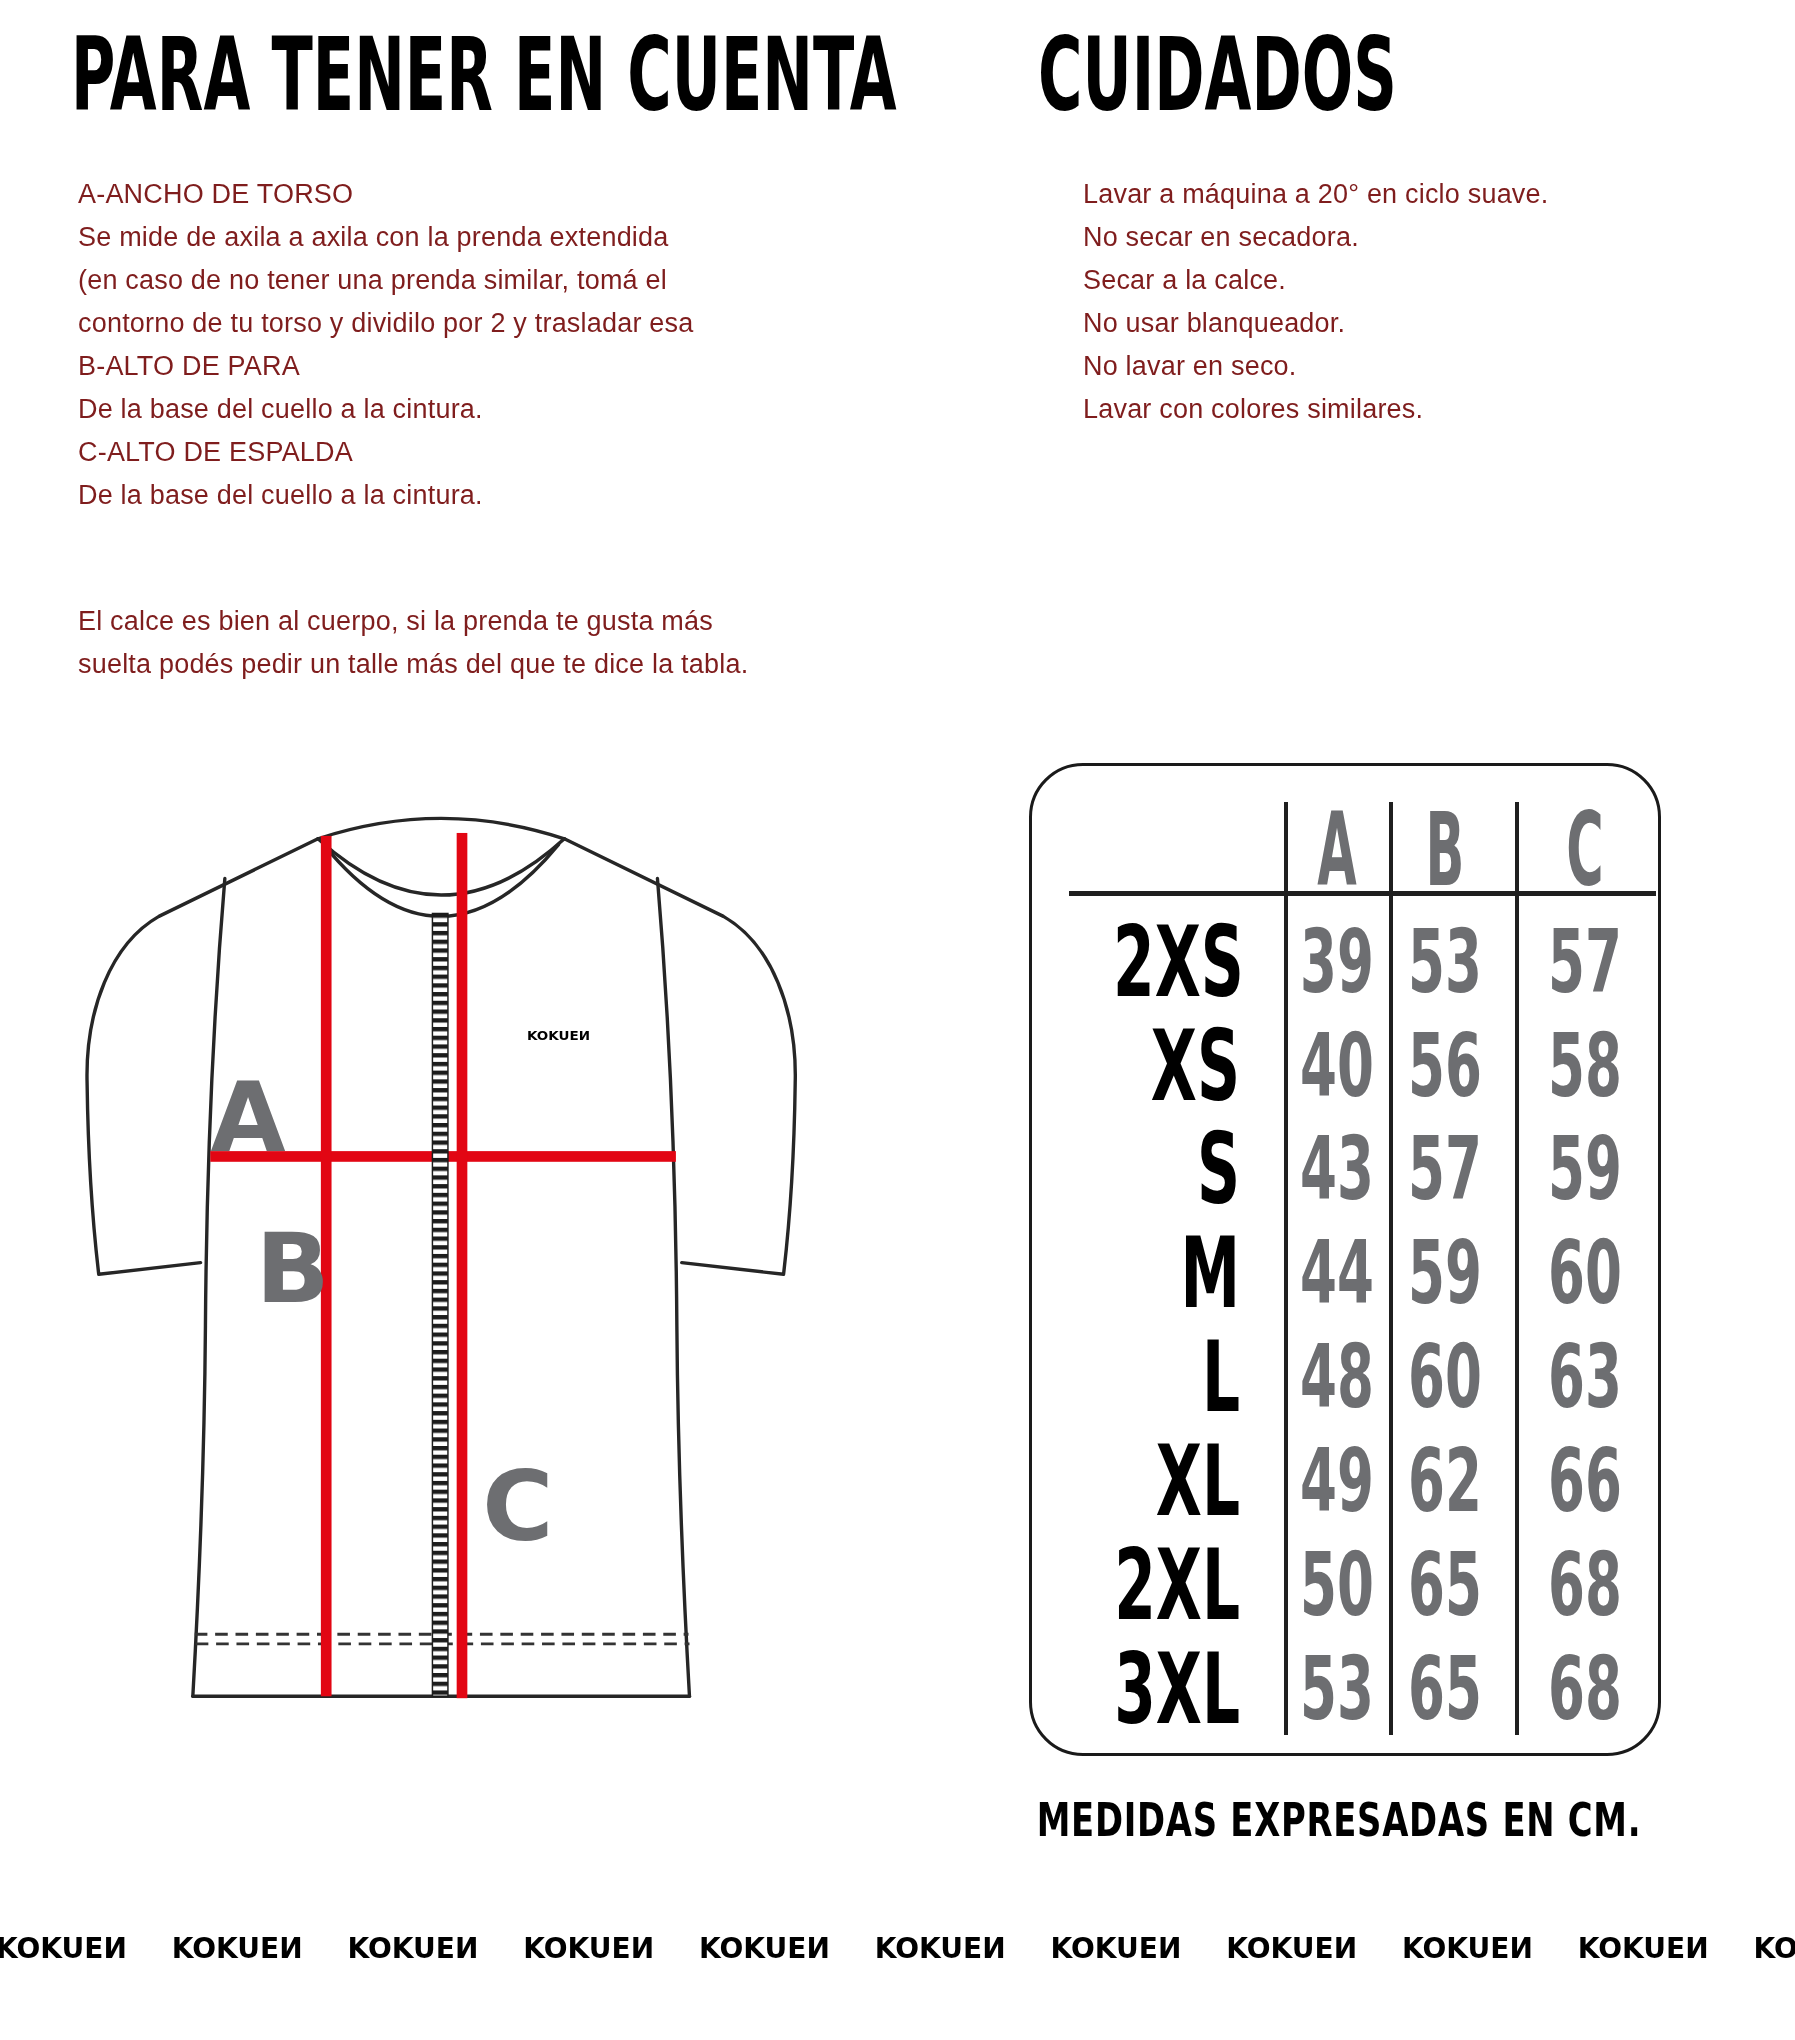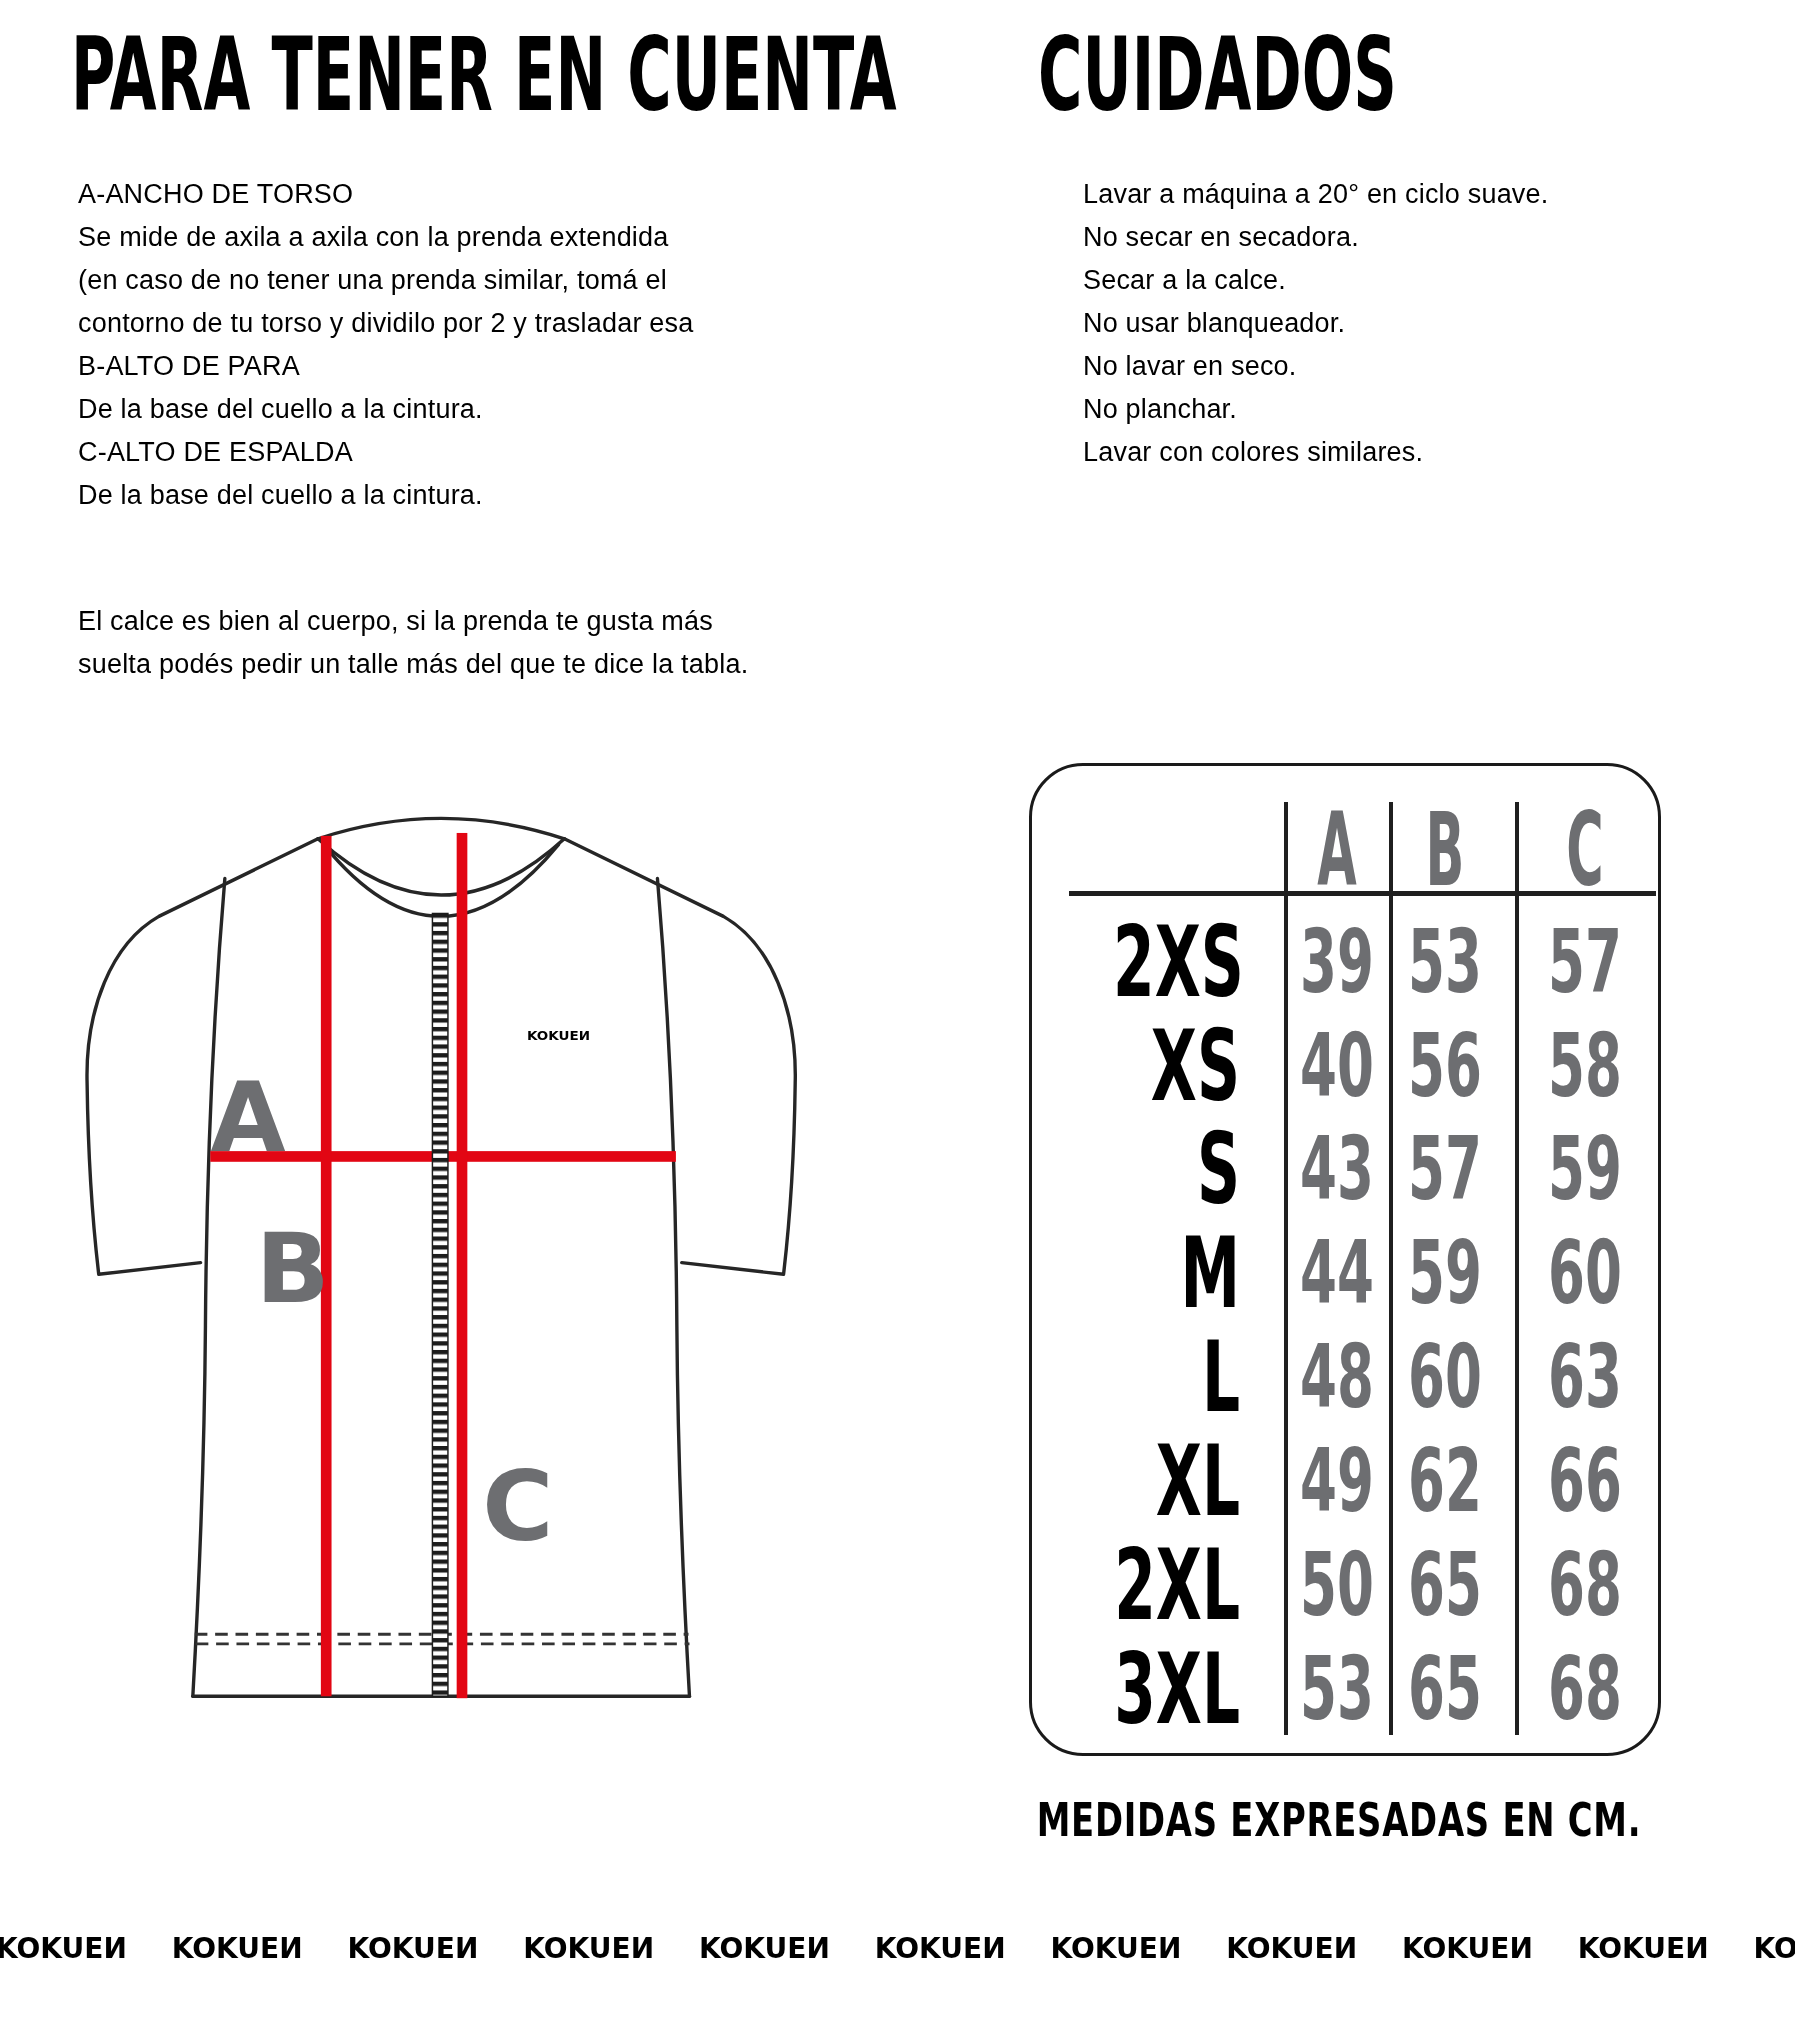--- a/index.html
+++ b/index.html
@@ -6,21 +6,21 @@
   body{
     width:1795px;height:2041px;position:relative;overflow:hidden;
     background:#ffffff;font-family:"Liberation Sans","DejaVu Sans",sans-serif;
   }
   .heading{
     position:absolute;color:#000;font-family:"DejaVu Sans",sans-serif;
     font-weight:bold;font-size:101px;line-height:101px;white-space:nowrap;
     transform:scaleX(0.60);transform-origin:left top;letter-spacing:0px;
   }
   .bodytext{
-    position:absolute;color:#000000;font-size:27px;line-height:43px;
+    position:absolute;color:#7f1d1d;font-size:27px;line-height:43px;
     font-weight:400;white-space:nowrap;letter-spacing:0.2px;
   }
   .bodytext div{height:43px;}
   
   #size-table{
     position:absolute;left:1029px;top:763px;width:632px;height:993px;
     border:3.9px solid #1a1a1a;border-radius:54px;box-sizing:border-box;
   }
   .tbl-col-letter{
     position:absolute;top:33px;font-family:"DejaVu Sans",sans-serif;
@@ -76,21 +76,20 @@
   <div>El calce es bien al cuerpo, si la prenda te gusta más</div>
   <div>suelta podés pedir un talle más del que te dice la tabla.</div>
 </div>
 
 <div class="bodytext" style="left:1040px;top:173px;margin-left:43px;">
   <div>Lavar a máquina a 20° en ciclo suave.</div>
   <div>No secar en secadora.</div>
   <div>Secar a la calce.</div>
   <div>No usar blanqueador.</div>
   <div>No lavar en seco.</div>
-  <div>No planchar.</div>
   <div>Lavar con colores similares.</div>
 </div>
 
 <svg id="jersey-diagram" width="776" height="912" viewBox="60 820 800 940">
   <defs>
     <pattern id="zip" x="446" y="941" width="16" height="9" patternUnits="userSpaceOnUse">
       <rect width="16" height="9" fill="#ffffff"></rect>
       <rect width="16" height="4.5" fill="#1c1c1c"></rect>
     </pattern>
   </defs>

